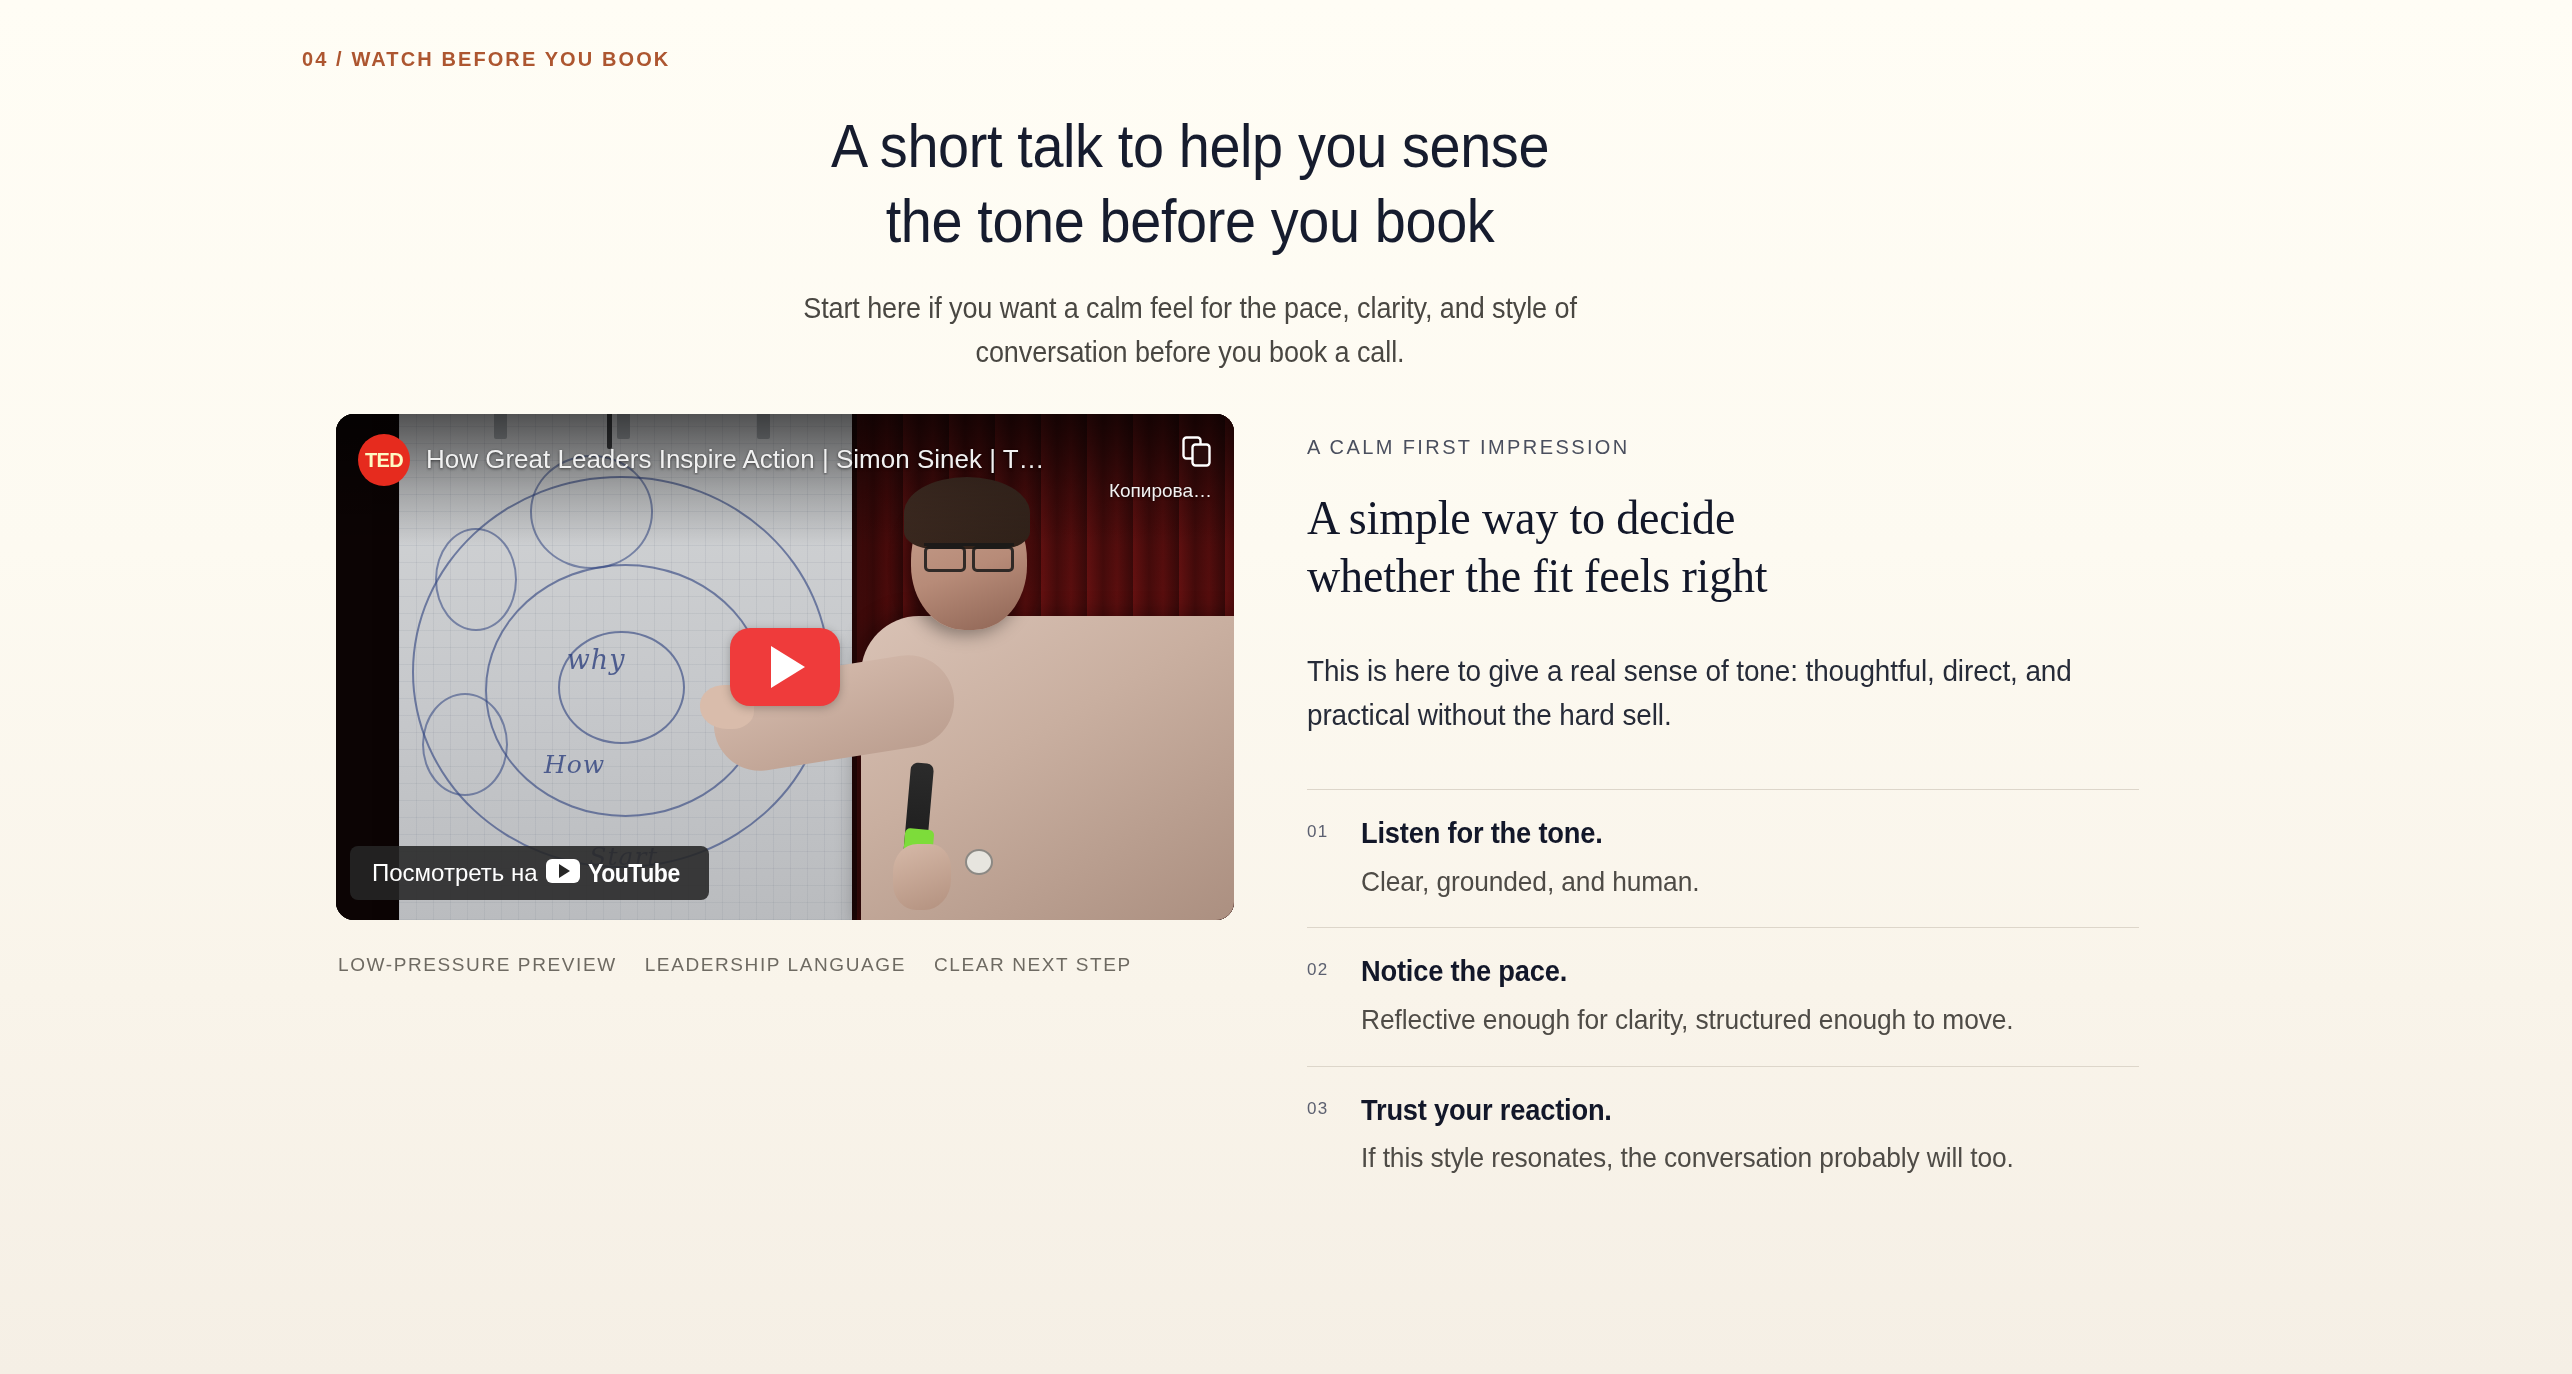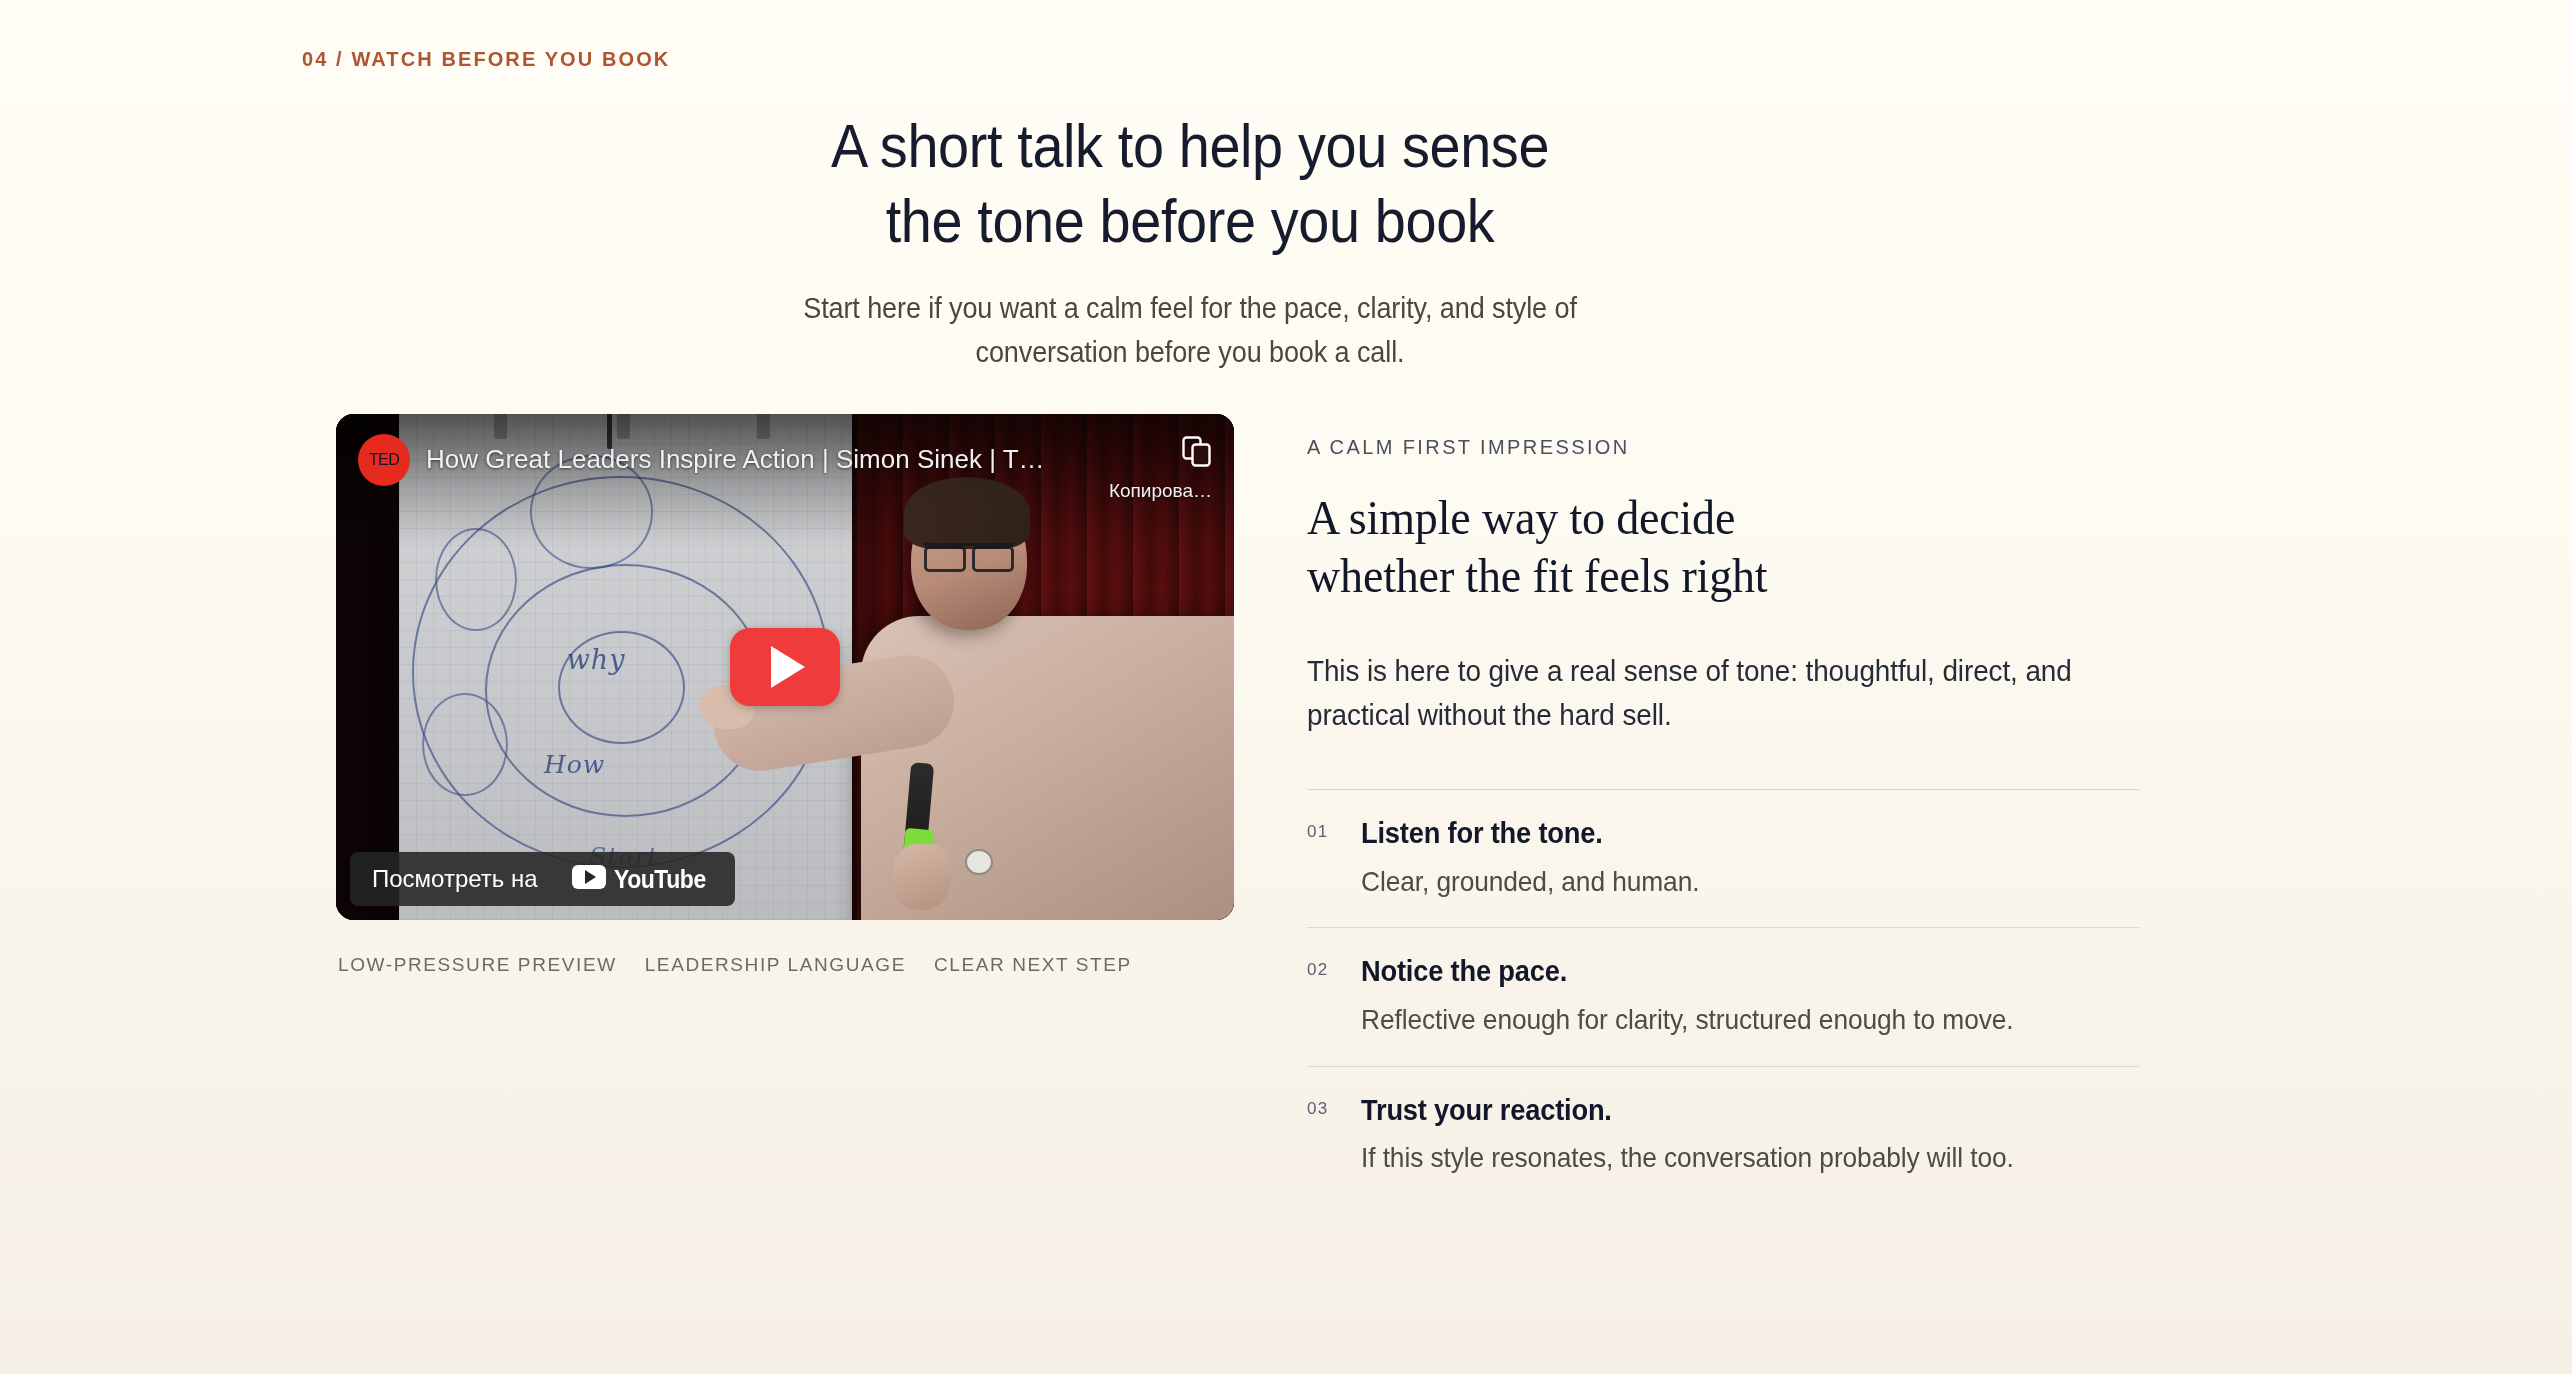--- a/index.html
+++ b/index.html
@@ -317,23 +317,23 @@
 
   .ted-logo {
     flex: 0 0 auto;
     width: 52px;
     height: 52px;
     border-radius: 50%;
     background: #e62b1e;
     display: flex;
     align-items: center;
     justify-content: center;
-    font-size: 16px;
-    font-weight: 400;
-    color: #0f172a;
+    font-size: 20px;
+    font-weight: 700;
+    color: #fef9c3;
     letter-spacing: -0.6px;
   }
 
   .video-title {
     flex: 1 1 auto;
     margin-top: 10px;
     font-size: 26px;
     line-height: 1.2;
     color: #f1f1f1;
     font-weight: 400;
@@ -389,26 +389,26 @@
     margin-left: 6px;
     border-left: 34px solid #ffffff;
     border-top: 21px solid transparent;
     border-bottom: 21px solid transparent;
   }
 
   
   .watch-pill {
     position: absolute;
     left: 14px;
-    bottom: 14px;
+    bottom: 20px;
     height: 54px;
     padding: 0 22px;
     display: flex;
     align-items: center;
-    gap: 34px;
+    gap: 8px;
     background: rgba(38,38,38,0.88);
     border-radius: 8px;
     cursor: pointer;
   }
 
   .watch-pill-text {
     font-size: 24px;
     color: #ffffff;
     font-weight: 400;
     white-space: nowrap;

